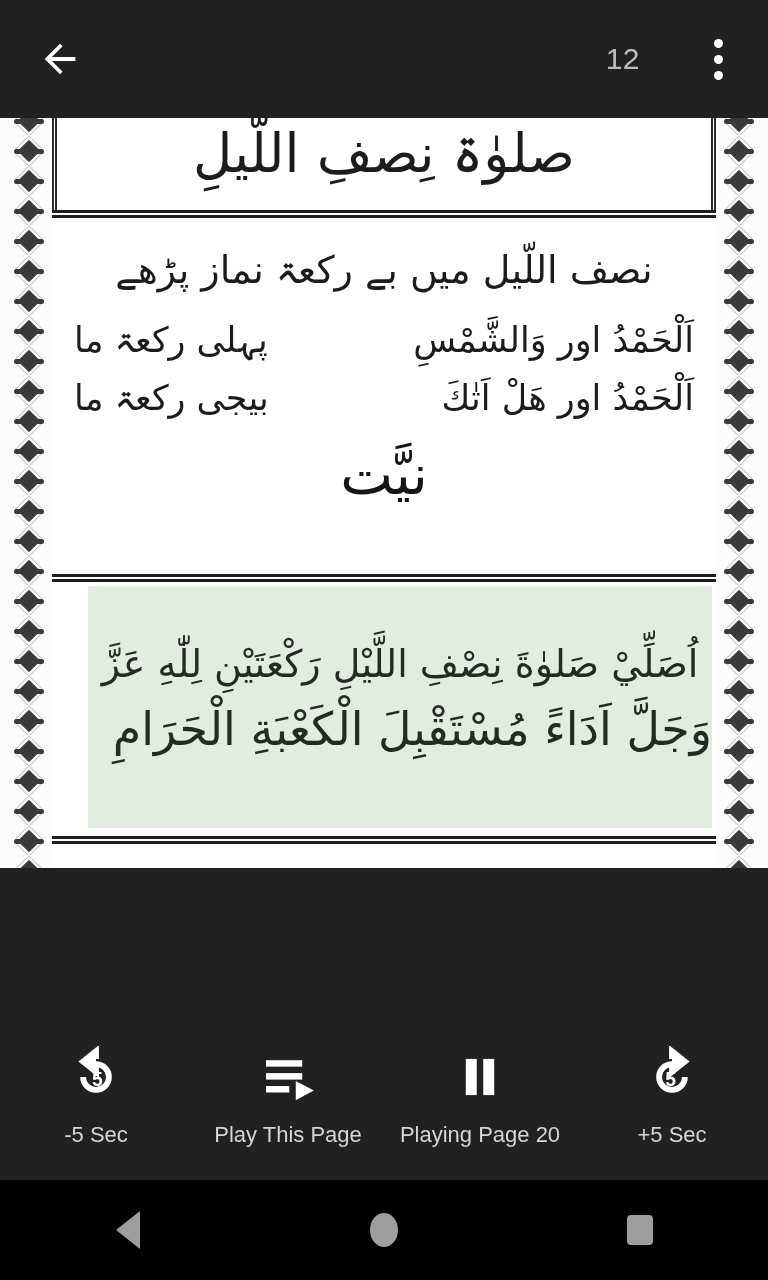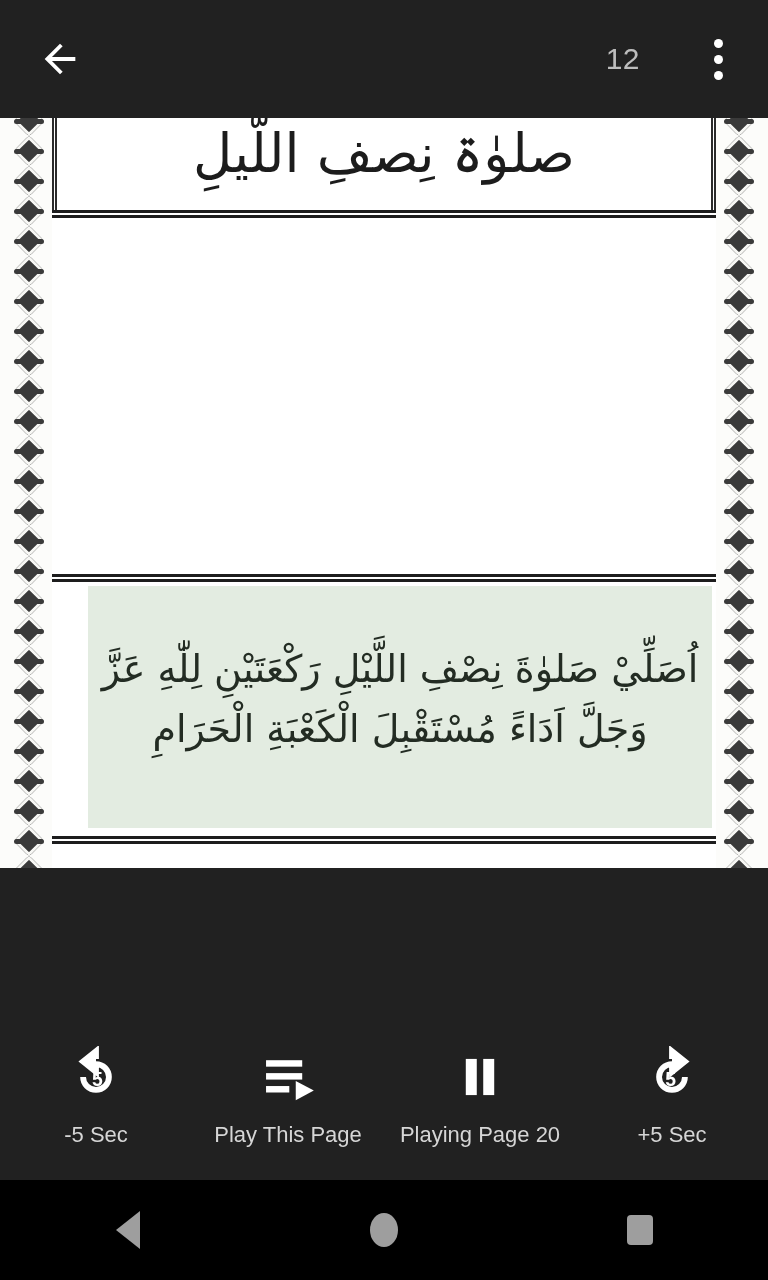--- a/index.html
+++ b/index.html
@@ -114,21 +114,21 @@
     position: absolute; left: 4px; right: 4px; top: 480px; height: 242px;
     background: #e3ece1;
     display: flex; flex-direction: column; align-items: center; justify-content: center; margin-left: 32px;
   }
   .ar-line {
     font-family: "DejaVu Sans", sans-serif;
     direction: rtl; color: #232c23; white-space: nowrap;
     text-align: center; width: 100%;
   }
   .ar-1 { font-size: 38px; margin-bottom: 16px; }
-  .ar-2 { font-size: 38px; margin-bottom: 16px; }
+  .ar-2 { font-size: 46px; margin-bottom: 16px; text-align: right; }
   .ar-3 { font-size: 42px; }
 
   
   .player {
     position: absolute; left: 0; top: 868px; width: 768px; height: 312px;
     background: #212121;
   }
   .speed-pill {
     position: absolute; left: 50%; transform: translateX(-50%); top: 32px;
     height: 62px; padding: 0 36px;
@@ -260,20 +260,32 @@
           <div class="orn-unit"></div>
       </div>
 
       <div class="scan-col">
 
         <div class="hdr-box">
           <div class="hdr-text">صلوٰۃ نِصفِ اللَّیلِ</div>
         </div>
         <div class="rule-double rule-top"></div>
 
+        <div class="body-block">
+          <div class="urdu-line line-1">نصف اللّیل میں بے رکعۃ نماز پڑھے</div>
+          <div class="urdu-line line-2">
+            <span>اَلْحَمْدُ اور وَالشَّمْسِ</span>
+            <span>پہلی رکعۃ ما</span>
+          </div>
+          <div class="urdu-line line-3">
+            <span>اَلْحَمْدُ اور هَلْ اَتٰكَ</span>
+            <span>بیجی رکعۃ ما</span>
+          </div>
+          <div class="niyyat">نیَّت</div>
+        </div>
 
         <div class="rule-double rule-mid"></div>
 
         <div class="highlight-block" style="background: rgb(227, 236, 225);">
           <div class="ar-line ar-1">اُصَلِّيْ صَلوٰةَ نِصْفِ اللَّيْلِ رَكْعَتَيْنِ لِلّٰهِ عَزَّ</div>
           <div class="ar-line ar-2">وَجَلَّ اَدَاءً مُسْتَقْبِلَ الْكَعْبَةِ الْحَرَامِ</div>
         </div>
 
         <div class="rule-double rule-bot"></div>
       </div>

